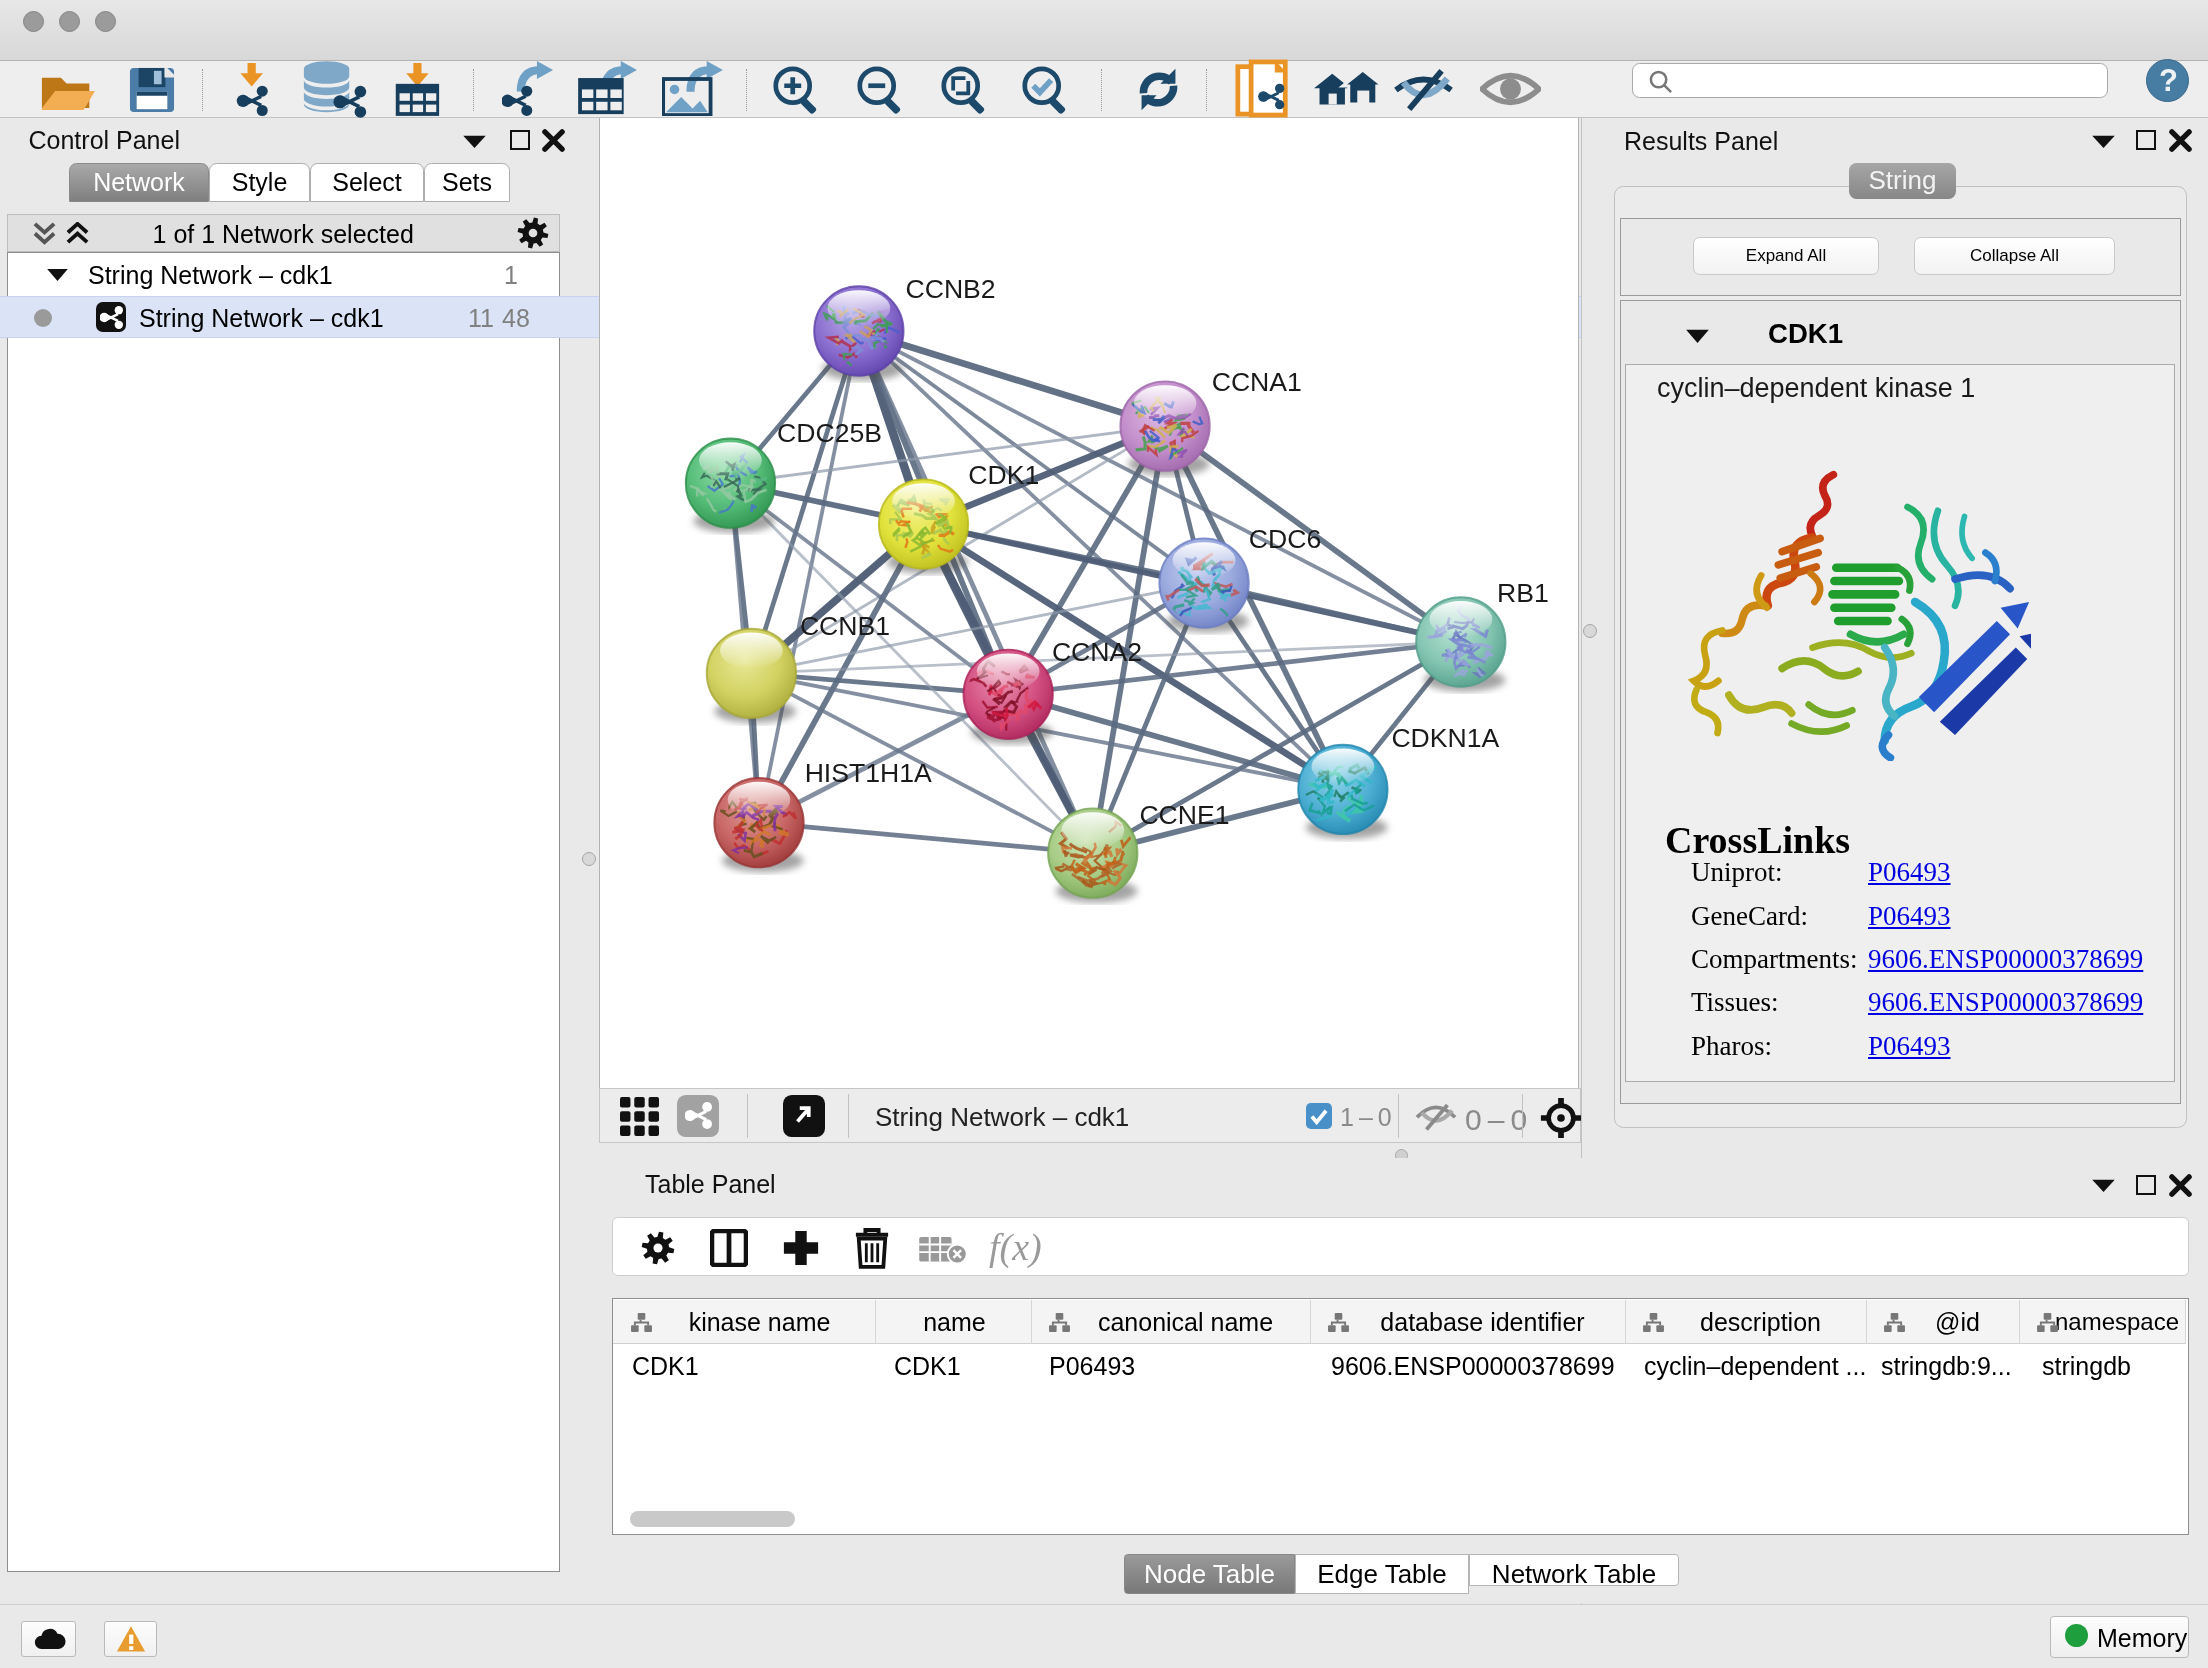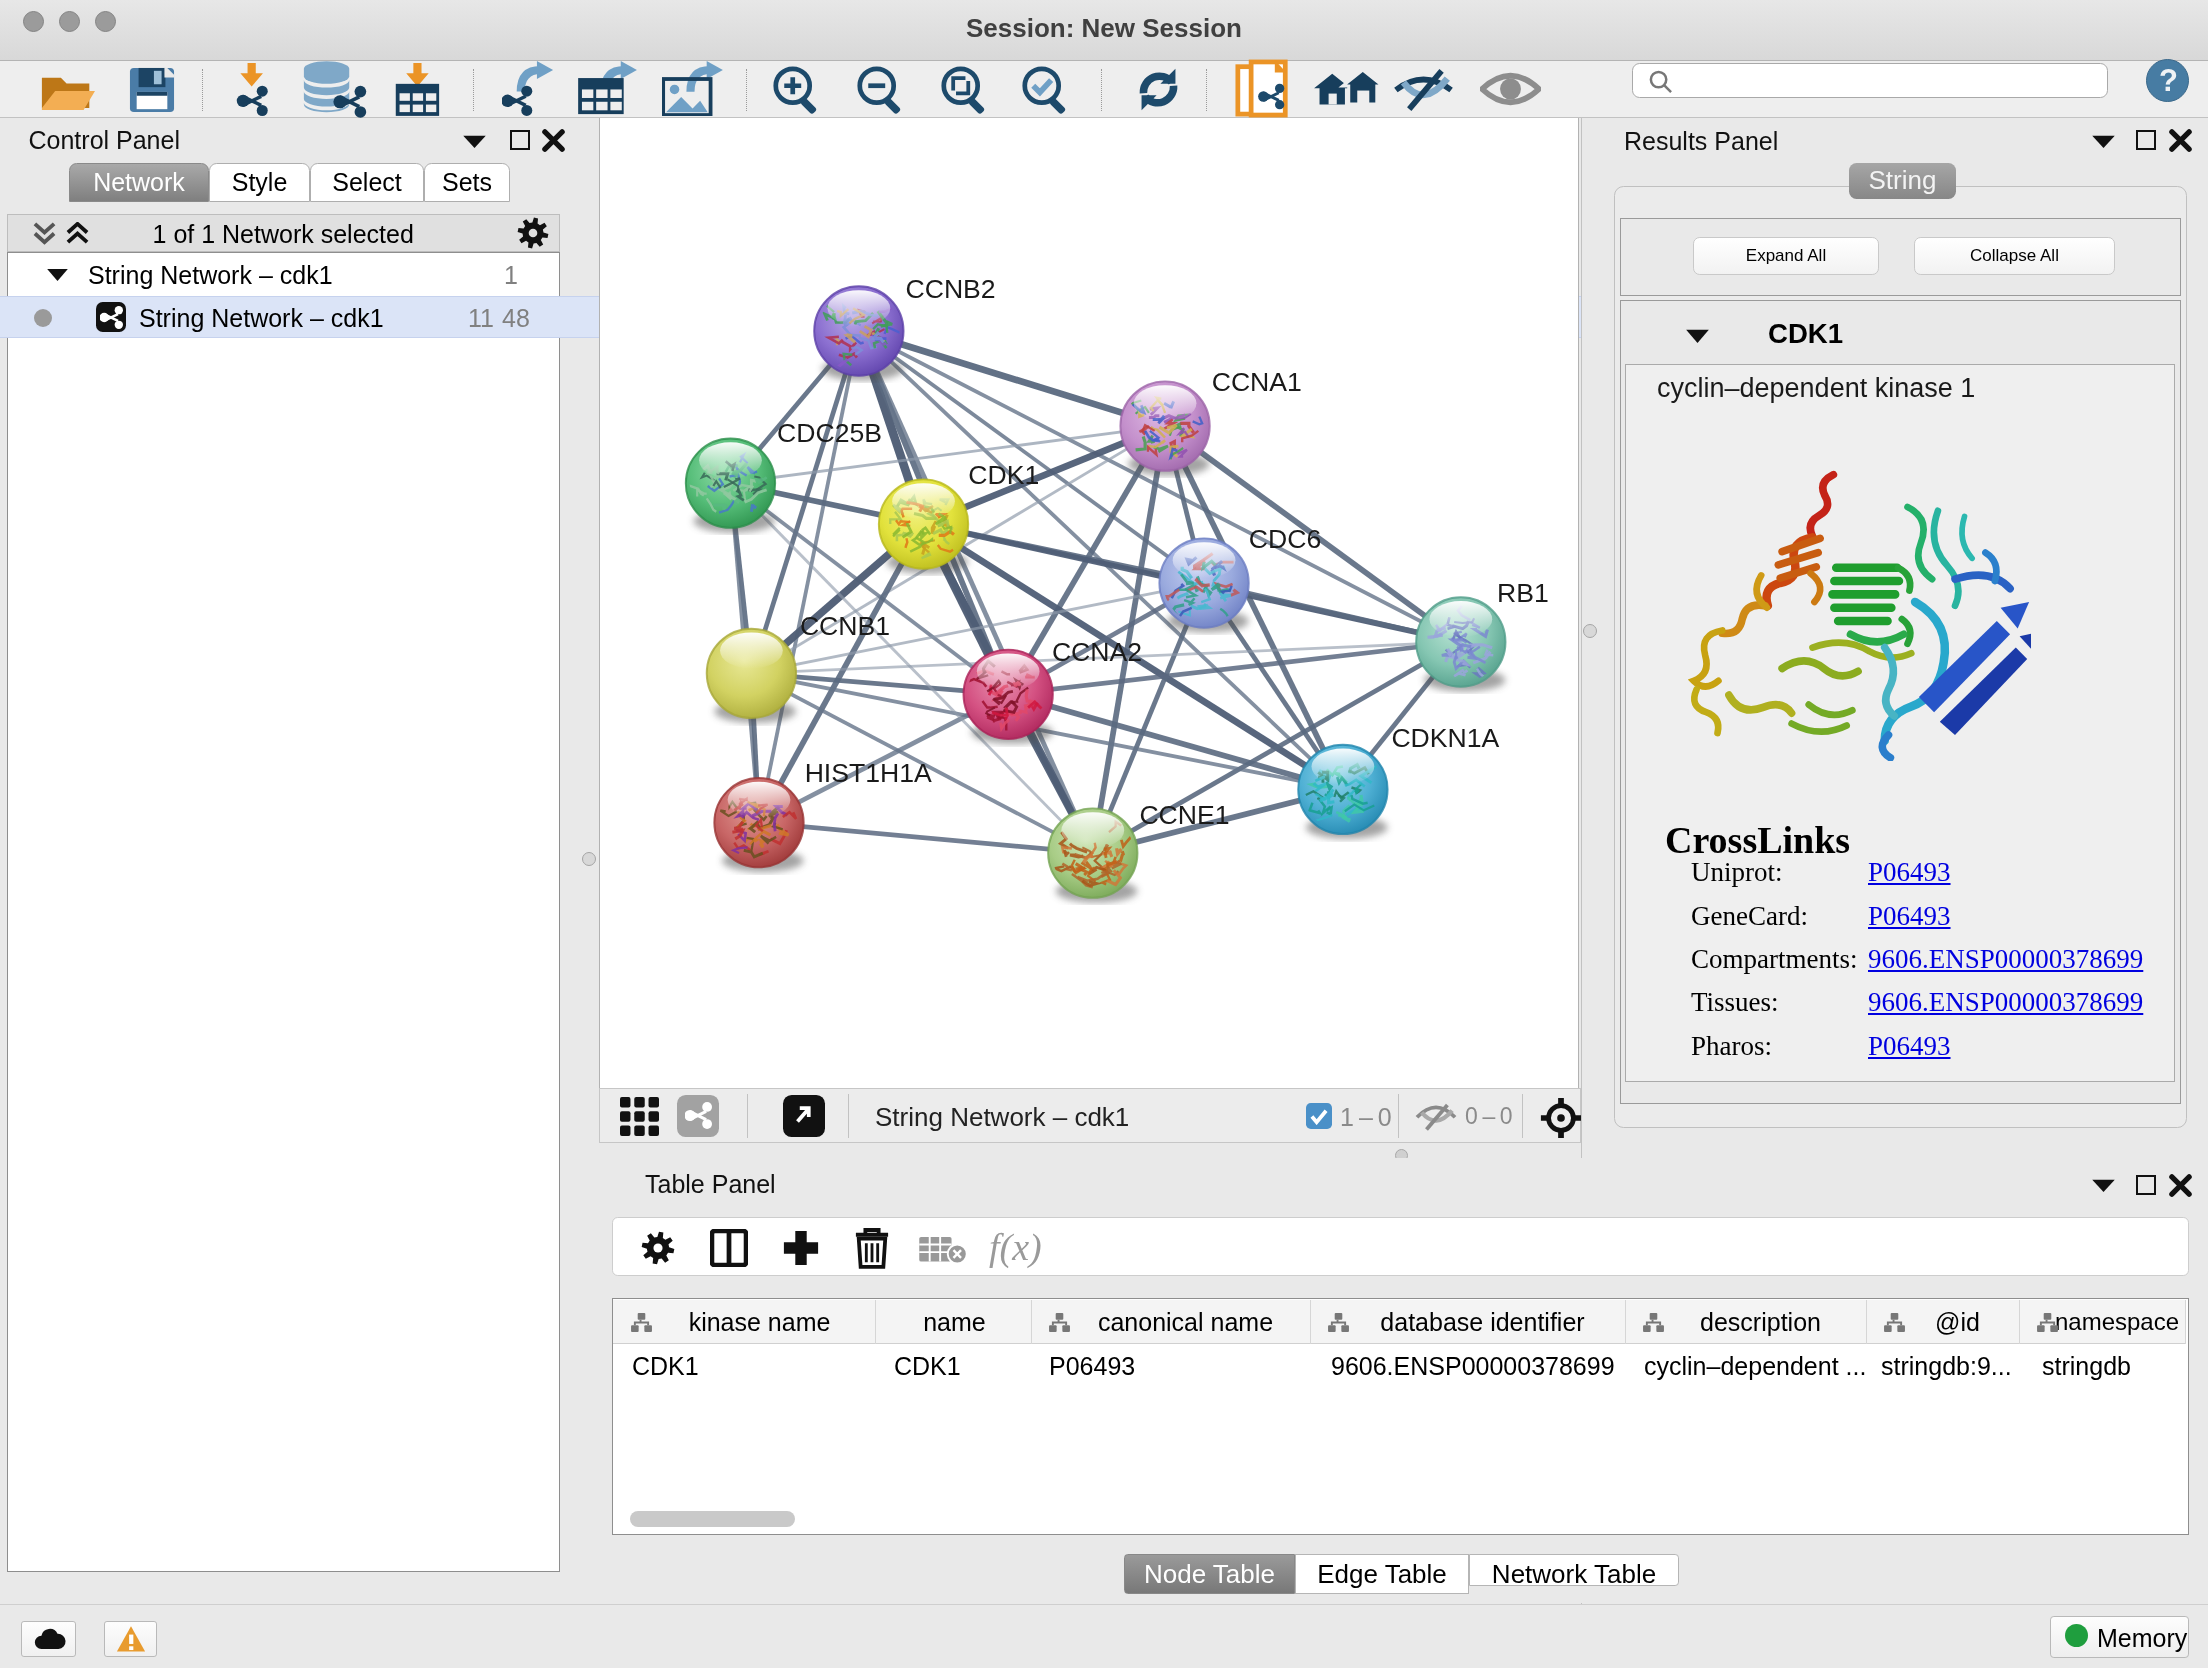--- a/index.html
+++ b/index.html
@@ -17,21 +17,20 @@
 .btn{position:absolute;background:linear-gradient(#ffffff,#f2f2f2);border:1px solid #c9c9c9;border-radius:6.7px;font-size:17px;color:#000;text-align:center}
 .serif{font-family:"Liberation Serif",serif}
 .cell{position:absolute;font-size:25px;color:#000}
 </style></head>
 <body>
 
 <div class="abs titlebar">
  <div class="tl" style="left:23px"></div>
  <div class="tl" style="left:59px"></div>
  <div class="tl" style="left:95px"></div>
- <div class="title">Session: New Session</div>
 </div>
 <div class="abs toolbar">
     <div class="sep" style="left:202px"></div>
     <div class="sep" style="left:473px"></div>
     <div class="sep" style="left:746px"></div>
     <div class="sep" style="left:1101px"></div>
     <div class="sep" style="left:1206px"></div>
   </div>
 <svg class="abs" style="left:40px;top:70px" width="55" height="42" viewBox="0 0 58 44">
 <path d="M2 8 L22 8 L28 14 L52 14 L52 40 L2 40 Z" fill="#bd7717"></path>
@@ -886,21 +885,21 @@
 <svg class="abs" style="left:1310px;top:1108px" width="18" height="17" viewBox="0 0 19 18">
     <path d="M2 9 l5 6 10 -12" stroke="#fff" stroke-width="4" fill="none"></path>
   </svg>
 <div class="abs" style="left:1340px;top:1103px;font-size:25px;color:#8a8a8a">1 – 0</div>
 <div class="abs" style="left:1398px;top:1094px;width:0;height:44px;border-left:1.9px solid #c2c2c2"></div>
 <svg class="abs" style="left:1415px;top:1103px" width="42" height="28.5" viewBox="0 0 44 30">
     <path d="M2 15 Q22 -6 42 15" fill="none" stroke="#8a8a8a" stroke-width="4"></path>
     <path d="M7 10 Q22 28 39 8" fill="none" stroke="#a9a9a9" stroke-width="4.5"></path>
     <path d="M34 2 L12 28" stroke="#8a8a8a" stroke-width="4"></path>
   </svg>
-<div class="abs" style="left:1465px;top:1103px;font-size:23px;color:#8a8a8a">0 – 0</div>
+<div class="abs" style="left:1465px;top:1103px;font-size:30px;color:#8a8a8a">0 – 0</div>
 <div class="abs" style="left:1522px;top:1094px;width:0;height:44px;border-left:1.9px solid #c2c2c2"></div>
 <svg class="abs" style="left:1539px;top:1096px" width="44" height="44" viewBox="0 0 46 46">
     <circle cx="23" cy="23" r="13" fill="none" stroke="#111" stroke-width="5"></circle>
     <path d="M23 2 v10 M23 34 v10 M2 23 h10 M34 23 h10" stroke="#111" stroke-width="6"></path>
     <circle cx="23" cy="23" r="4" fill="#111"></circle>
   </svg>
 <div class="abs" style="left:1395px;top:1149px;width:13.3px;height:13.3px;border-radius:50%;background:#d0d0d0;border:1px solid #a8a8a8"></div>
 <div class="abs" style="left:1581px;top:118px;width:628px;height:1486px;background:#e9e9e9;border-left:1px solid #c2c2c2"></div>
 <div class="abs panel-h" style="left:1624px;top:127px">Results Panel</div>
 <svg class="abs" style="left:2091px;top:133px" width="25" height="15" viewBox="0 0 26 16">

